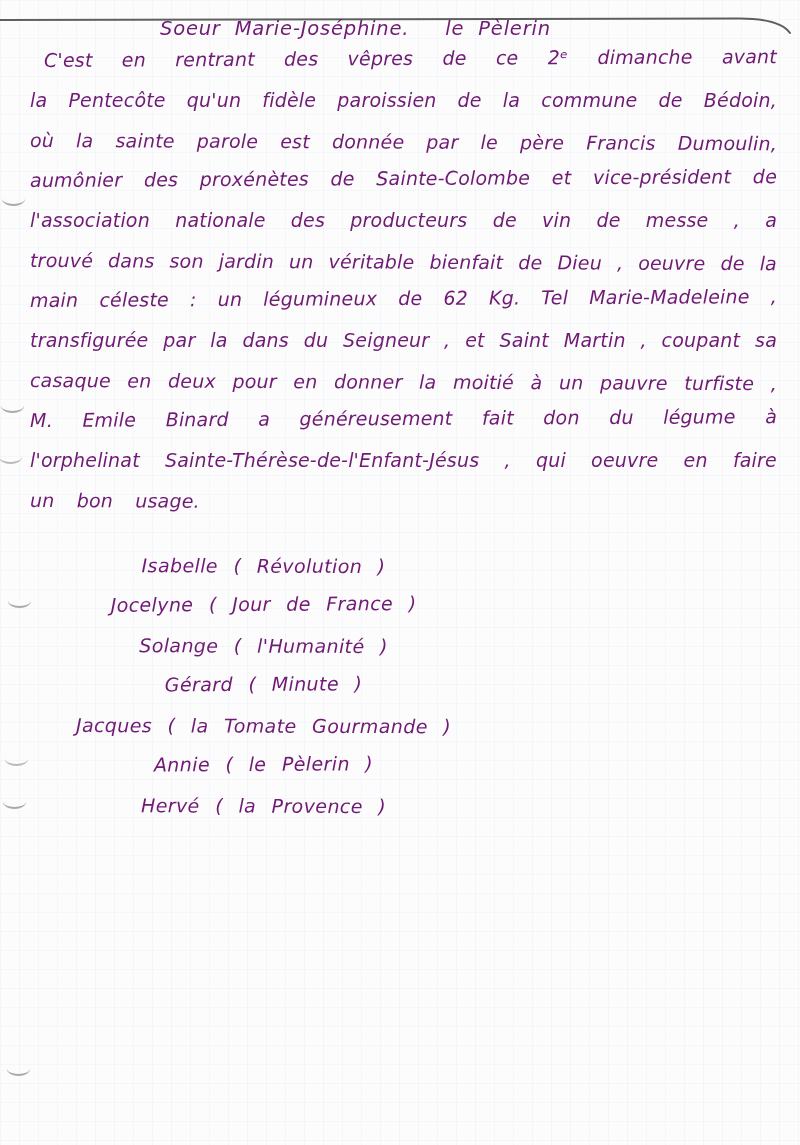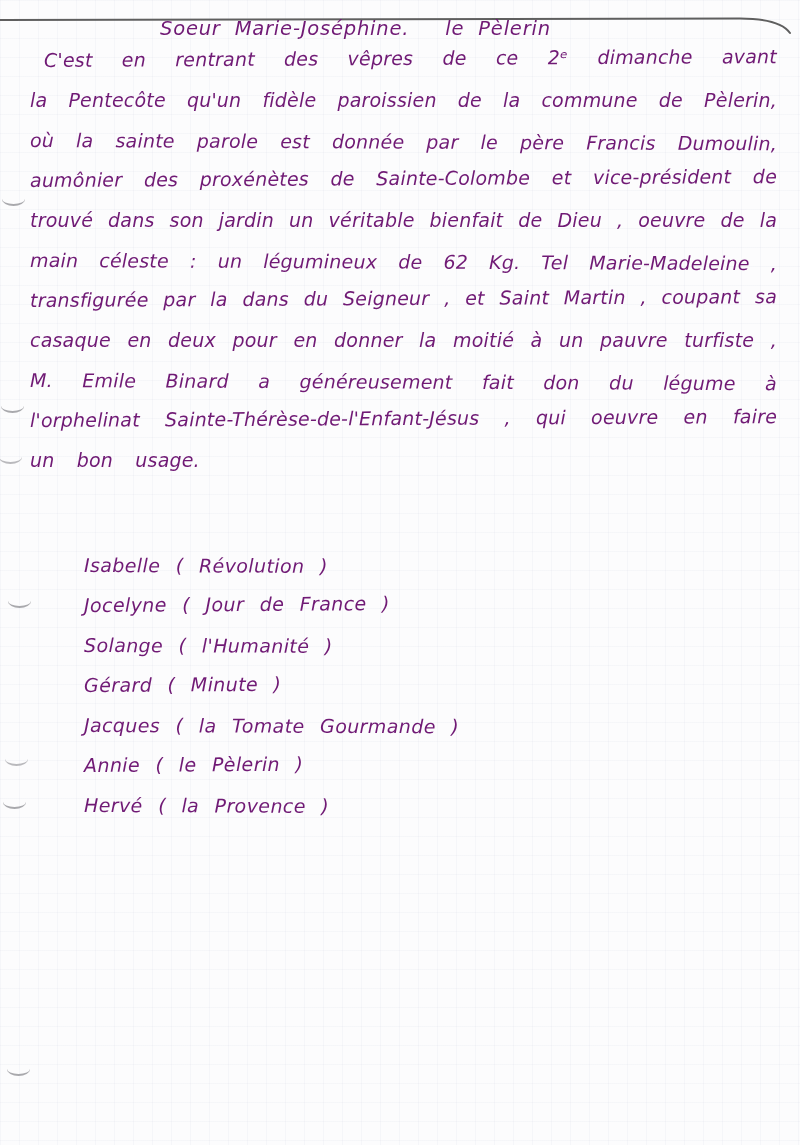--- a/index.html
+++ b/index.html
@@ -83,21 +83,22 @@
   .para .hand-line:nth-child(3n+1) { transform: rotate(-0.3deg); }
   .para .hand-line:first-child { padding-left: 14px; }
   .para .hand-line:last-child {
     text-align-last: left;
     word-spacing: 16px;
   }
 
   .list {
     position: absolute;
     top: 545px;
-    left: 84px;
+    left: 76px;
+    text-align: center;
   }
   .list .list-item {
     height: 40px;
     line-height: 40px;
     font-size: 19px;
     letter-spacing: 0.4px;
     word-spacing: 9px;
     white-space: nowrap;
     transform-origin: left center;
   }
@@ -120,23 +121,24 @@
   <div class="curl c5"></div>
   <div class="curl c6"></div>
   <div class="curl c7"></div>
 
   <div class="title">
     <span>Soeur Marie-Joséphine.</span><span class="gap"></span><span>le Pèlerin</span>
   </div>
 
   <div class="para">
     <div class="hand-line">C'est en rentrant des vêpres de ce 2ᵉ dimanche avant</div>
-    <div class="hand-line">la Pentecôte qu'un fidèle paroissien de la commune de Pèlerin,</div>
+    <div class="hand-line">la Pentecôte qu'un fidèle paroissien de la commune de Bédoin,</div>
     <div class="hand-line">où la sainte parole est donnée par le père Francis Dumoulin,</div>
     <div class="hand-line">aumônier des proxénètes de Sainte-Colombe et vice-président de</div>
+    <div class="hand-line">l'association nationale des producteurs de vin de messe , a</div>
     <div class="hand-line">trouvé dans son jardin un véritable bienfait de Dieu , oeuvre de la</div>
     <div class="hand-line">main céleste : un légumineux de 62 Kg. Tel Marie-Madeleine ,</div>
     <div class="hand-line">transfigurée par la dans du Seigneur , et Saint Martin , coupant sa</div>
     <div class="hand-line">casaque en deux pour en donner la moitié à un pauvre turfiste ,</div>
     <div class="hand-line">M. Emile Binard a généreusement fait don du légume à</div>
     <div class="hand-line">l'orphelinat Sainte-Thérèse-de-l'Enfant-Jésus , qui oeuvre en faire</div>
     <div class="hand-line">un bon usage.</div>
   </div>
 
   <div class="list">

